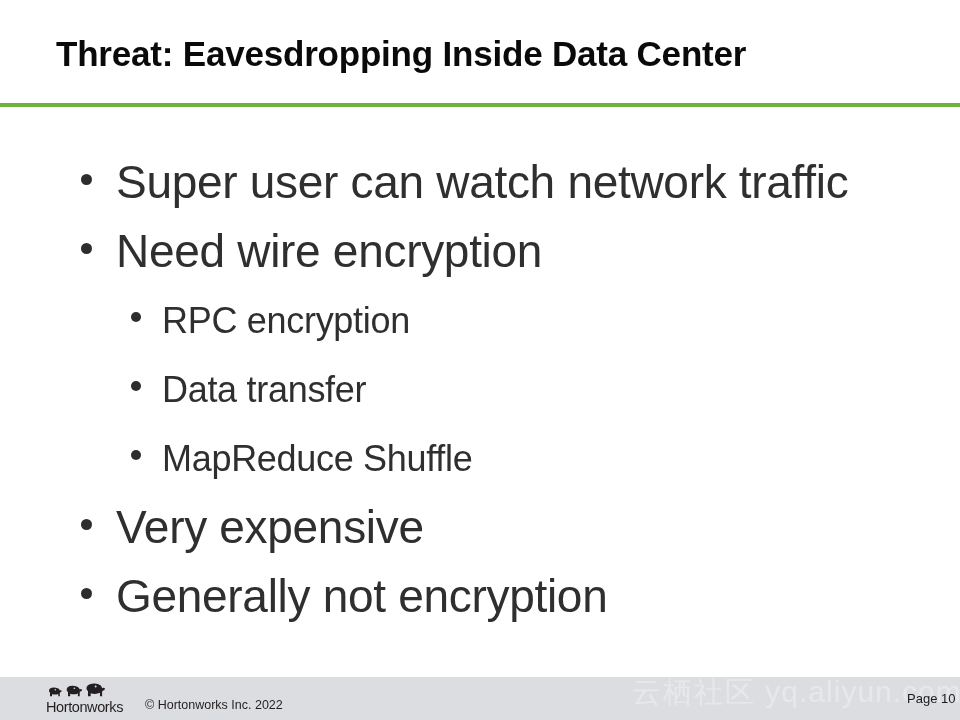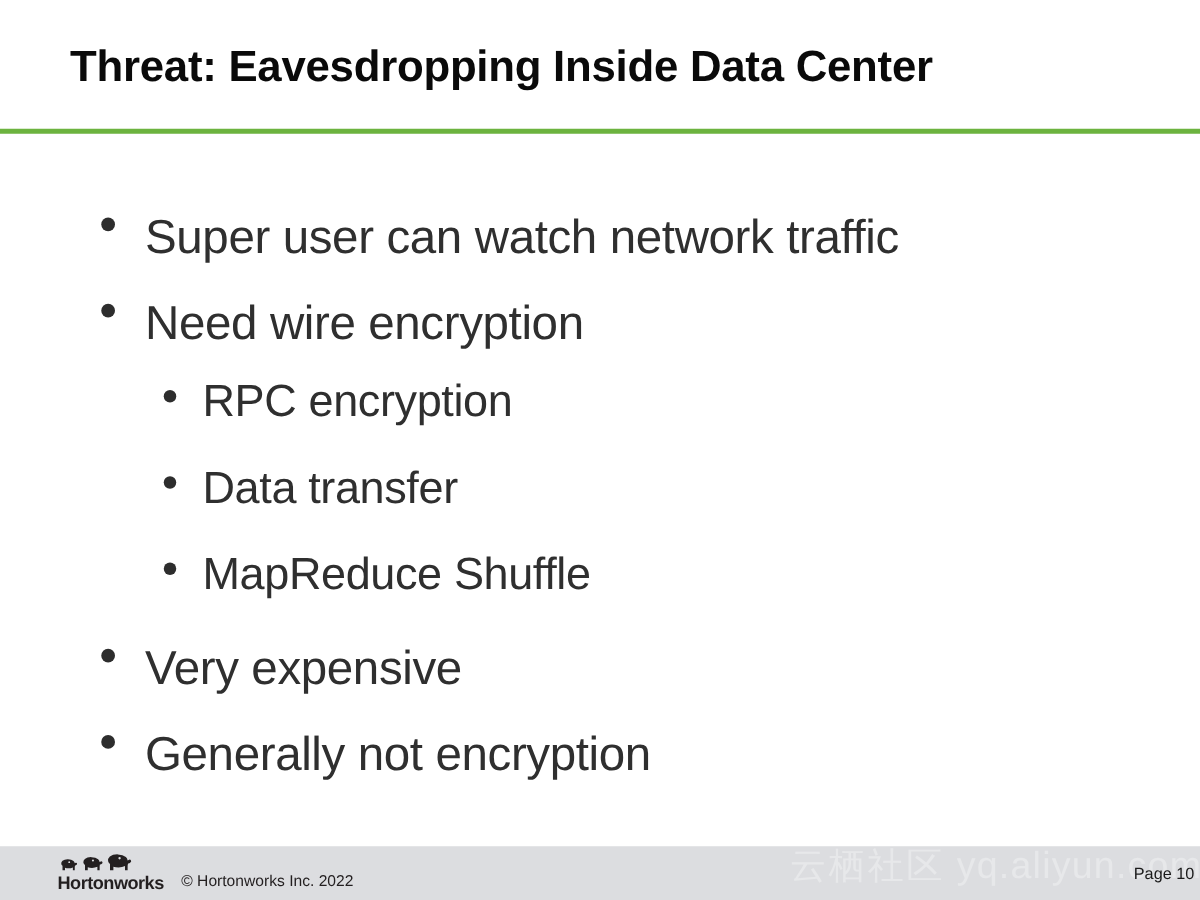--- a/index.html
+++ b/index.html
@@ -75,22 +75,22 @@
 
   
   .lvl1 .dot {
     left: 81px;
     top: 28px;
     width: 11px;
     height: 11px;
   }
   .lvl1 .bullet-text {
     left: 116px;
-    top: 16px;
-    font-size: 38px;
+    top: 8px;
+    font-size: 46px;
     line-height: 56px;
     letter-spacing: -0.3px;
   }
 
   
   .lvl2 .dot {
     left: 131px;
     top: 28px;
     width: 10px;
     height: 10px;
@@ -144,21 +144,21 @@
     width: 92px;
     height: 34px;
   }
   .logo svg { display: block; }
   .logo-word {
     position: absolute;
     left: 0px;
     top: 17px;
     width: 92px;
     font-size: 14.5px;
-    font-weight: bold;
+    font-weight: normal;
     color: #231f20;
     letter-spacing: -0.4px;
     line-height: 16px;
   }
 
   .copyright {
     position: absolute;
     left: 145px;
     top: 697px;
     font-size: 12.5px;

